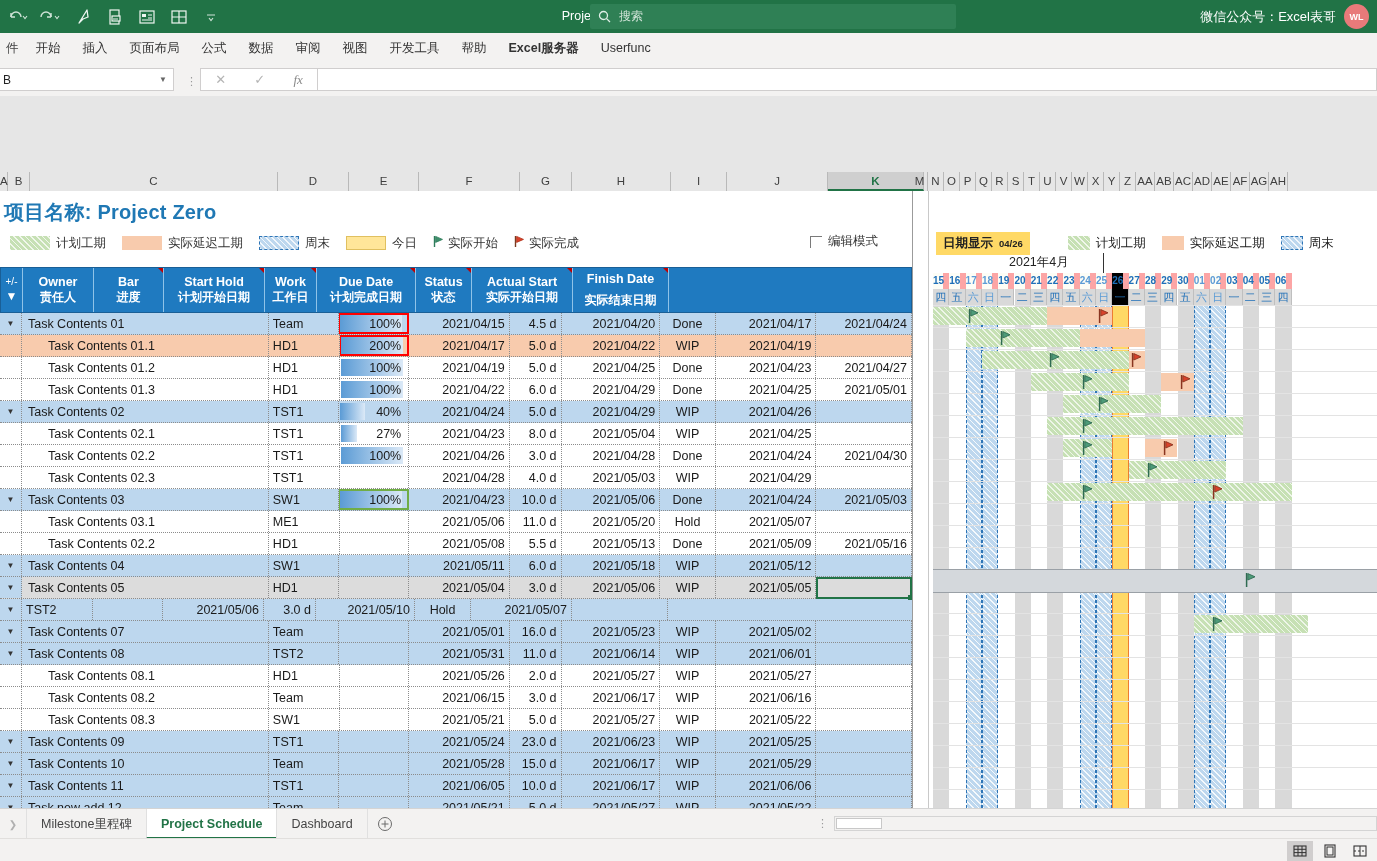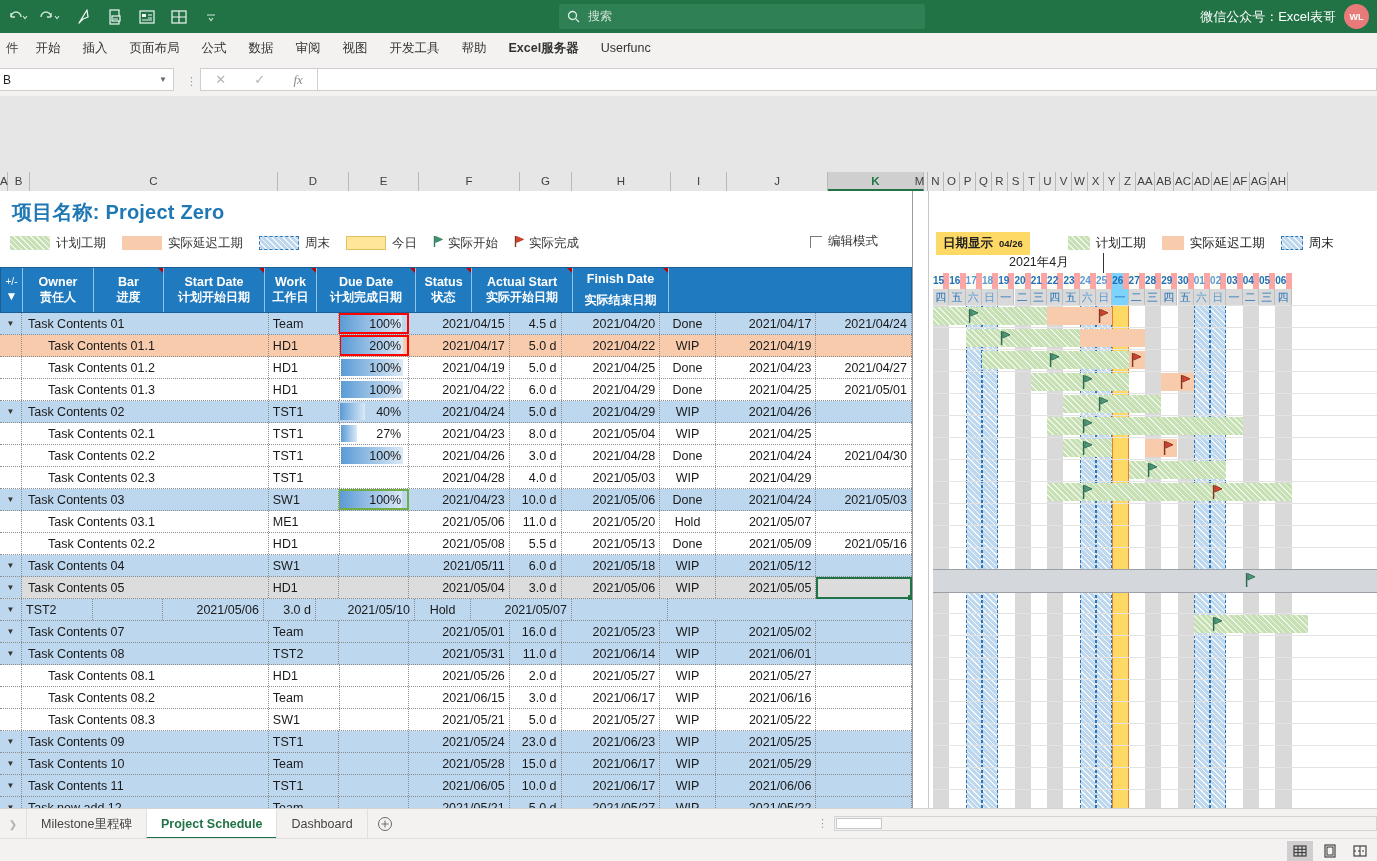--- a/index.html
+++ b/index.html
@@ -48,21 +48,21 @@
 
   
   .colhdr{position:absolute;left:0;top:172px;width:1377px;height:19px;background:#e6e6e6;border-bottom:1px solid #b9b9b9;}
   .ch{position:absolute;top:0;height:19px;line-height:19px;text-align:center;font-size:11.5px;color:#3f3f3f;border-right:1px solid #b9b9b9;box-sizing:border-box;cursor:pointer;}
   .ch.sel{background:#cfcfcf;color:#217346;font-weight:bold;border-bottom:2px solid #217346;}
 
   
   .sheet{position:absolute;left:0;top:191px;width:1377px;height:617px;background:#fff;overflow:hidden;}
 
   
-  .proj-title{position:absolute;left:12px;top:8px;font-size:20px;font-weight:bold;color:#1f78b4;letter-spacing:.2px;}
+  .proj-title{position:absolute;left:4px;top:8px;font-size:20px;font-weight:bold;color:#1f78b4;letter-spacing:.2px;}
   .legend{position:absolute;left:10px;top:42px;height:20px;display:flex;align-items:center;font-size:12.5px;color:#333;}
   .lg-item{display:flex;align-items:center;margin-right:16px;white-space:nowrap;}
   .sw{width:40px;height:14px;margin-right:6px;display:inline-block;box-sizing:border-box;}
   .sw-plan{background:#c6e0b4;background-image:repeating-linear-gradient(45deg,rgba(255,255,255,.75) 0 1px,transparent 1px 4px);}
   .sw-delay{background:#f8cbad;}
   .sw-week{background:#bdd7ee;background-image:repeating-linear-gradient(45deg,rgba(255,255,255,.8) 0 1px,transparent 1px 4px);border:1px dashed #2e75b6;}
   .sw-today{background:#ffe699;border:1px solid #e0c060;}
   .flag{display:inline-block;margin-right:4px;}
   .editmode{position:absolute;left:810px;top:42px;display:flex;align-items:center;font-size:12.5px;color:#333;cursor:pointer;}
   .cbox{width:11px;height:11px;border:1px solid #7a7a7a;border-right:none;border-bottom:none;margin-right:6px;display:inline-block;}
@@ -106,21 +106,21 @@
   .selcell:after{content:"";position:absolute;right:-3px;bottom:-3px;width:5px;height:5px;background:#217346;}
 
   
   .gantt{position:absolute;left:929px;top:0;width:448px;height:617px;overflow:hidden;}
   .g-month{position:absolute;left:4px;top:62px;width:444px;height:20px;}
   .g-month .mlabel{position:absolute;font-size:12.5px;color:#222;}
   .g-month .mtick{position:absolute;width:1px;background:#333;}
   .g-hdr{position:absolute;top:82px;left:4px;height:32px;}
   .gcell{position:absolute;top:0;width:16.3px;height:16px;line-height:16px;text-align:center;font-size:10px;font-weight:bold;color:#1f6fb8;background:#fdfdf6;border-right:6px solid #fca5a5;box-sizing:border-box;}
   .gcell2{position:absolute;top:16px;width:16.3px;height:16px;line-height:16px;text-align:center;font-size:11px;color:#1f6fb8;background:#d9d9d9;border-right:1px solid #bfbfbf;box-sizing:border-box;}
-  .gcell.today,.gcell2.today{background:#7dd3fc;}
+  .gcell.today,.gcell2.today{background:#000000;}
   .gcell.wk,.gcell2.wk{color:#5b9bd5;}
   .g-body{position:absolute;top:114px;left:4px;width:444px;height:503px;}
   .g-col{position:absolute;top:0;bottom:0;width:16.3px;box-sizing:border-box;}
   .g-col.work{background:#d9d9d9;}
   .g-col.free{background:#ffffff;}
   .g-col.wknd{background:#bdd7ee;background-image:repeating-linear-gradient(45deg,rgba(255,255,255,.85) 0 1px,transparent 1px 4px);border-left:1px dashed #2e75b6;border-right:1px dashed #2e75b6;}
   .g-col.today{background:#ffd966;border-left:1px solid #ed7d31;border-right:1px solid #ed7d31;}
   .g-rowline{position:absolute;left:0;right:0;height:1px;background:#e3e3e3;}
   .gbar{position:absolute;height:18px;box-sizing:border-box;z-index:3;}
   .gbar.plan{background:#c6e0b4;background-image:repeating-linear-gradient(45deg,rgba(255,255,255,.7) 0 1px,transparent 1px 4px);}
@@ -194,21 +194,21 @@
             <path d="M9 2 v12 M2 8 h14" stroke="#eef6f1" stroke-width="1.2"></path>
           </svg>
       </div>
       <div class="qat-btn">
         <svg width="14" height="14" viewBox="0 0 14 14">
             <path d="M3 5 h8 M5 8 l2 2.5 2 -2.5" fill="none" stroke="#cfe3d7" stroke-width="1.2"></path>
           </svg>
       </div>
     </div>
     <div class="title-text">ProjectScheduleV4.0 20210425.xlsm  -  已保存</div>
-    <div class="searchbox" style="left:559px;">
+    <div class="searchbox" style="left:590px;">
       <span class="sicon">
         <svg width="13" height="13" viewBox="0 0 13 13">
             <circle cx="5.5" cy="5.5" r="4" fill="none" stroke="#dfeee6" stroke-width="1.3"></circle>
             <path d="M8.6 8.6 L12 12" stroke="#dfeee6" stroke-width="1.3"></path>
           </svg>
       </span>
       <span class="stext">搜索</span>
     </div>
     <div class="acct">
       <span>微信公众号：Excel表哥</span>
@@ -370,21 +370,21 @@
           <div class="th" style="width: 71px;">
             <div>Owner</div>
             <div class="t2">责任人</div>
           </div>
           <div class="th" style="width: 70px;">
             <div>Bar</div>
             <div class="t2">进度</div>
             <span class="mark"></span>
           </div>
           <div class="th" style="width: 101px;">
-            <div>Start Date</div>
+            <div>Start Hold</div>
             <div class="t2">计划开始日期</div>
             <span class="mark"></span>
           </div>
           <div class="th" style="width: 52px;">
             <div>Work</div>
             <div class="t2">工作日</div>
             <span class="mark"></span>
           </div>
           <div class="th" style="width: 99px;">
             <div>Due Date</div>

